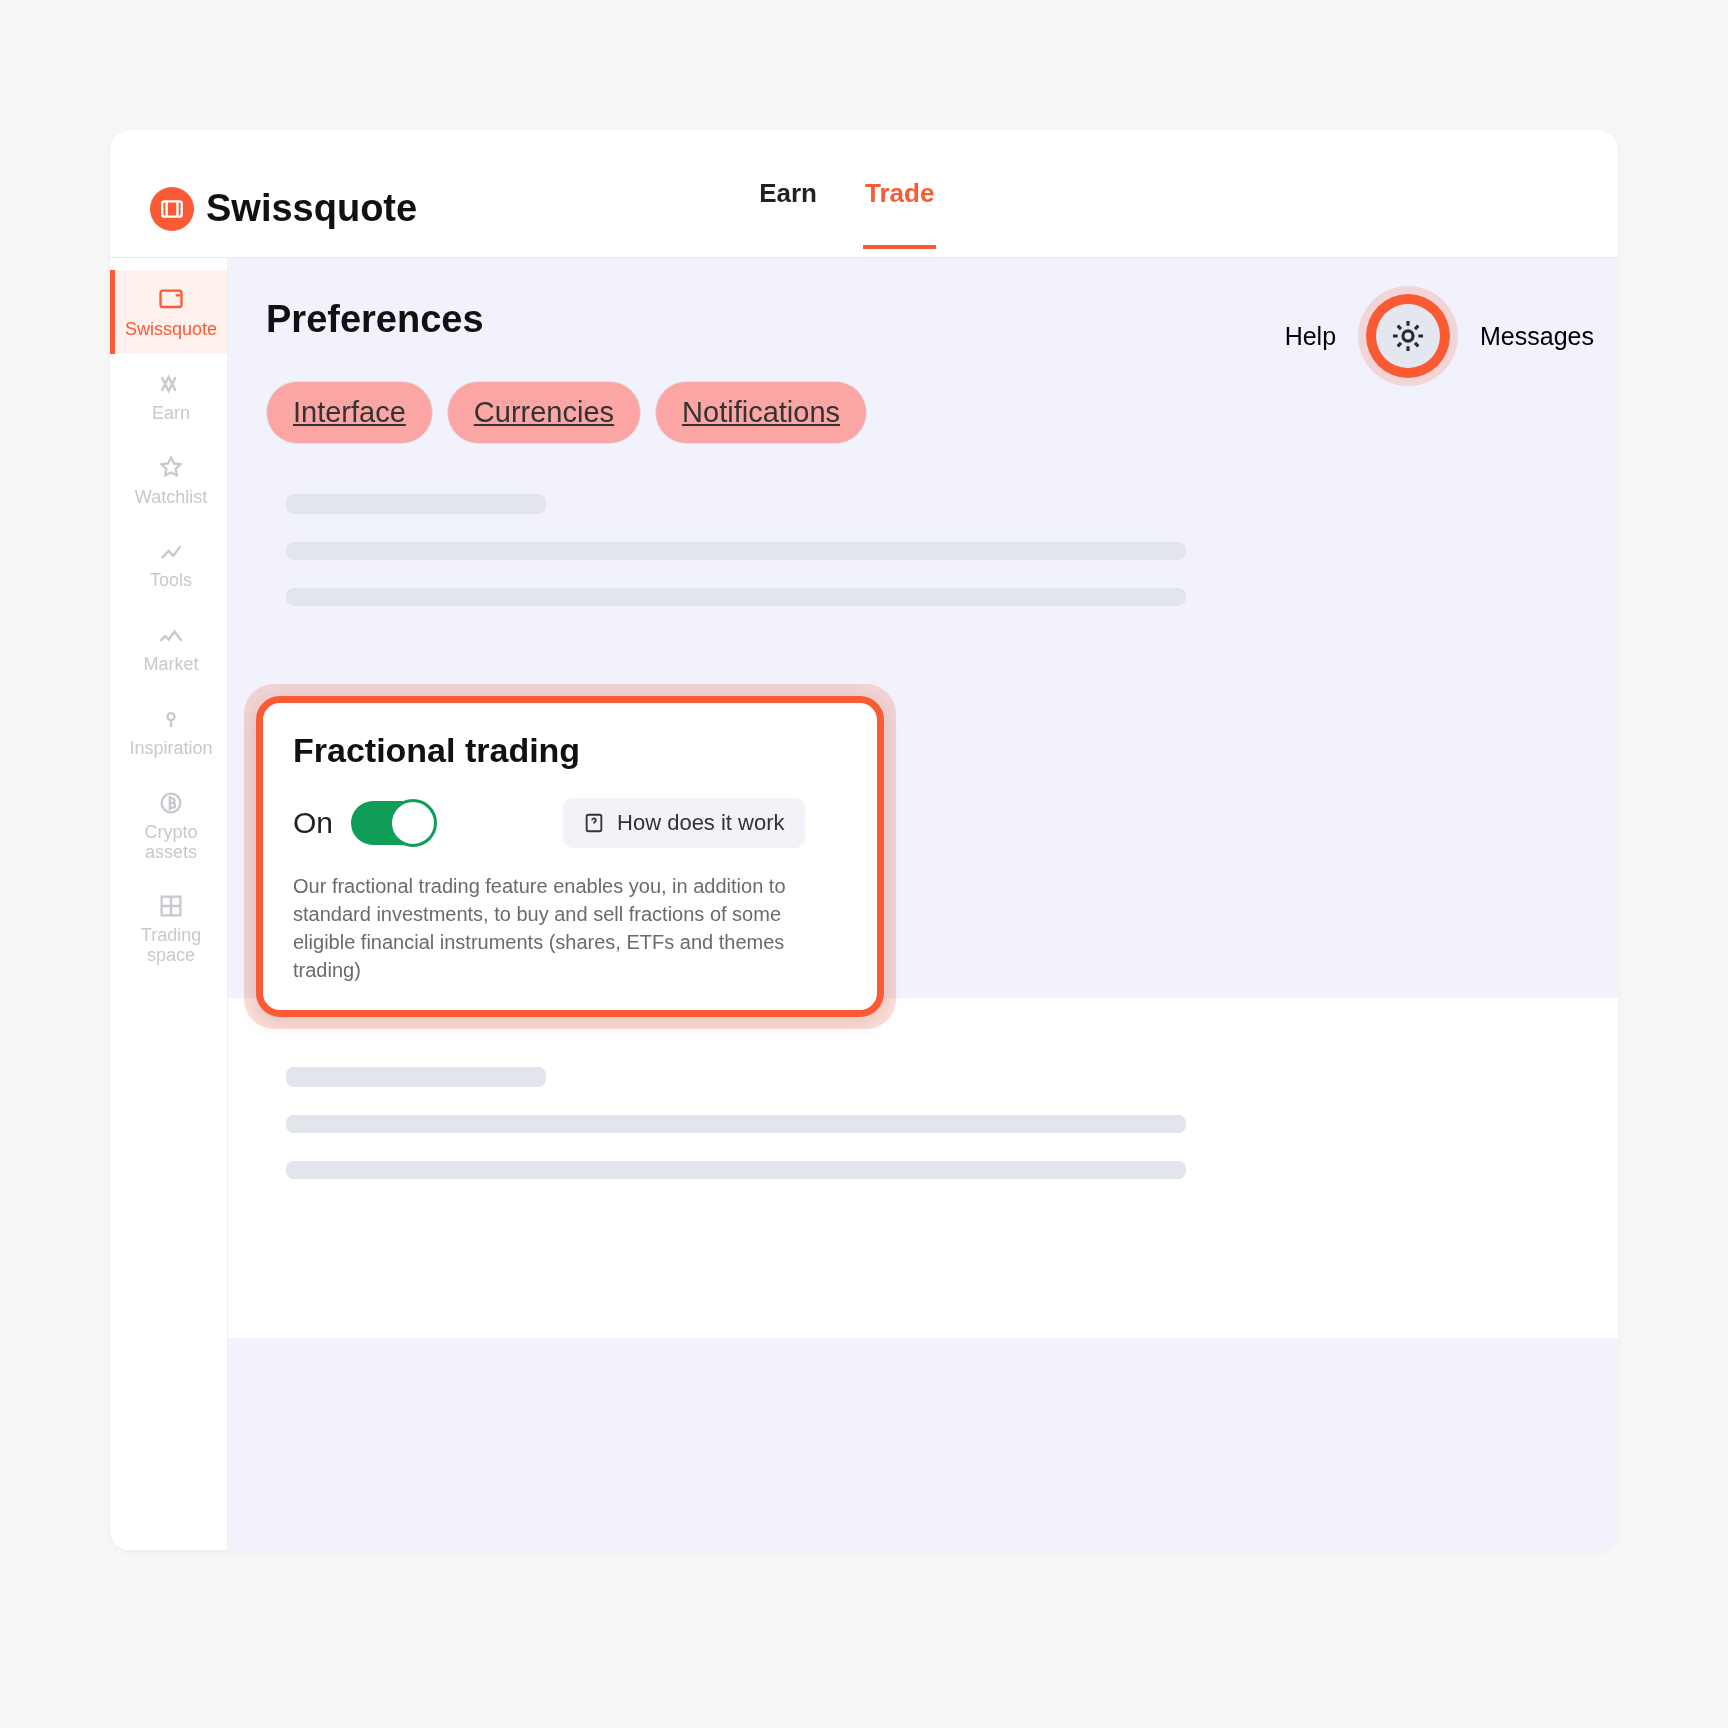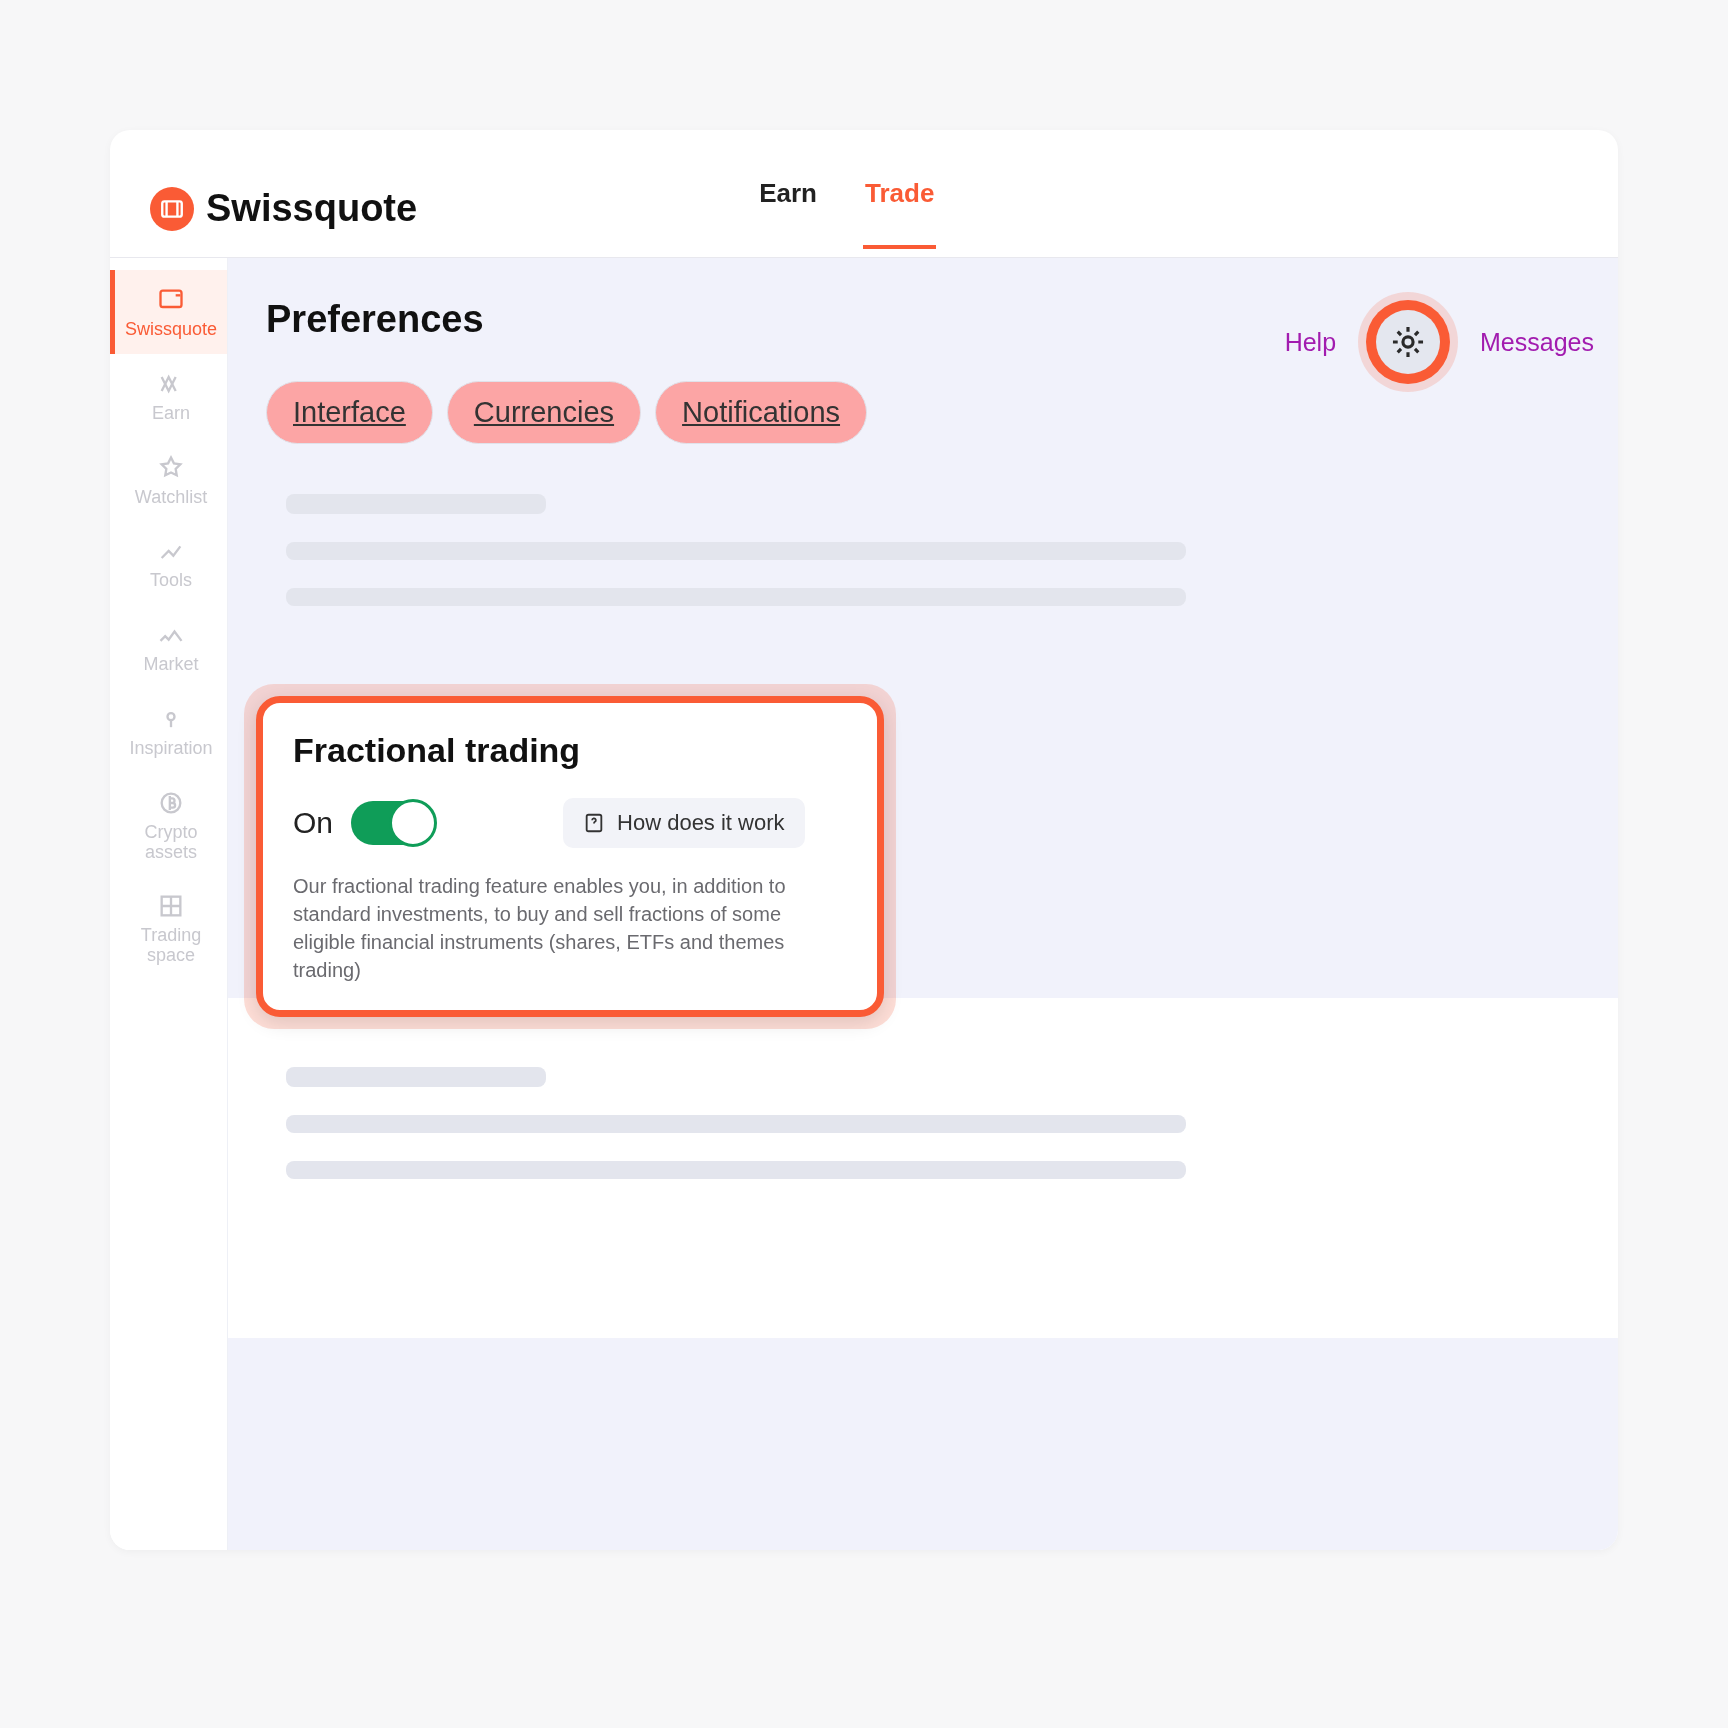--- a/index.html
+++ b/index.html
@@ -102,27 +102,27 @@
   padding: 30px 24px;
 }
 .page-title {
   font-size: 38px;
   font-weight: 700;
   color: #111;
   margin: 10px 0 40px 14px;
 }
 .top-right {
   position: absolute;
-  top: 34px;
+  top: 28px;
   right: 24px;
   display: flex;
   align-items: center;
   gap: 22px;
   font-size: 25px;
-  color: #a21caf;
+  color: #000000;
 }
 .gear-wrap {
   position: relative;
   width: 100px; height: 100px;
   display: flex;
   align-items: center;
   justify-content: center;
 }
 .gear-halo-outer {
   position: absolute; inset:0;

